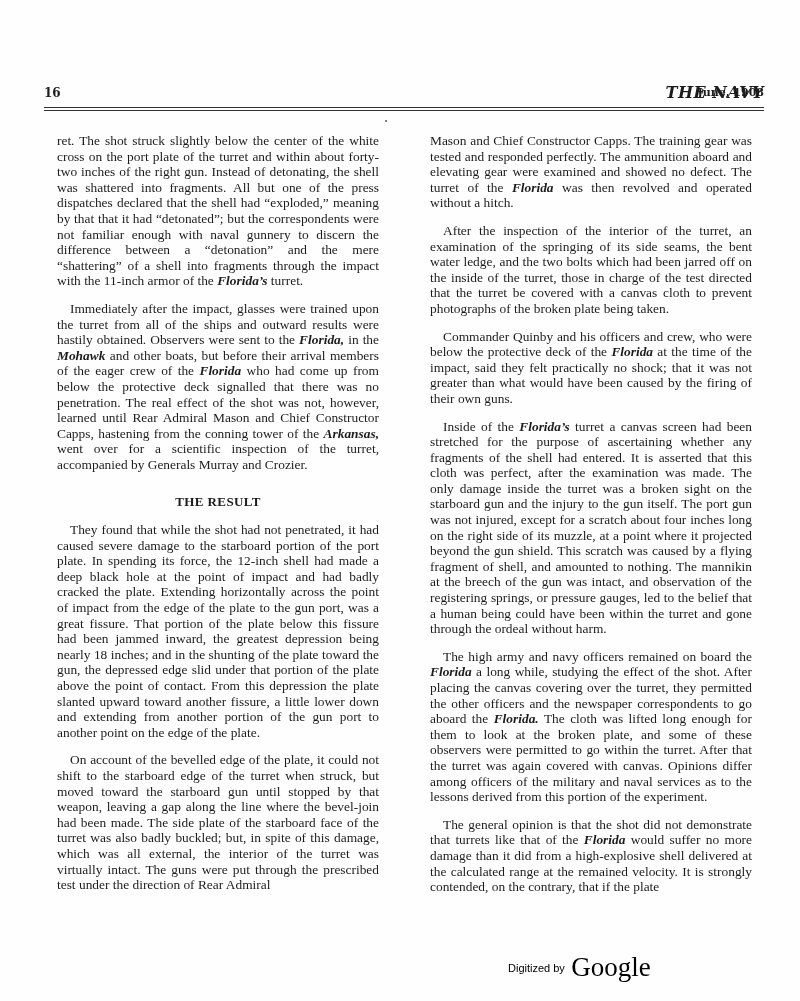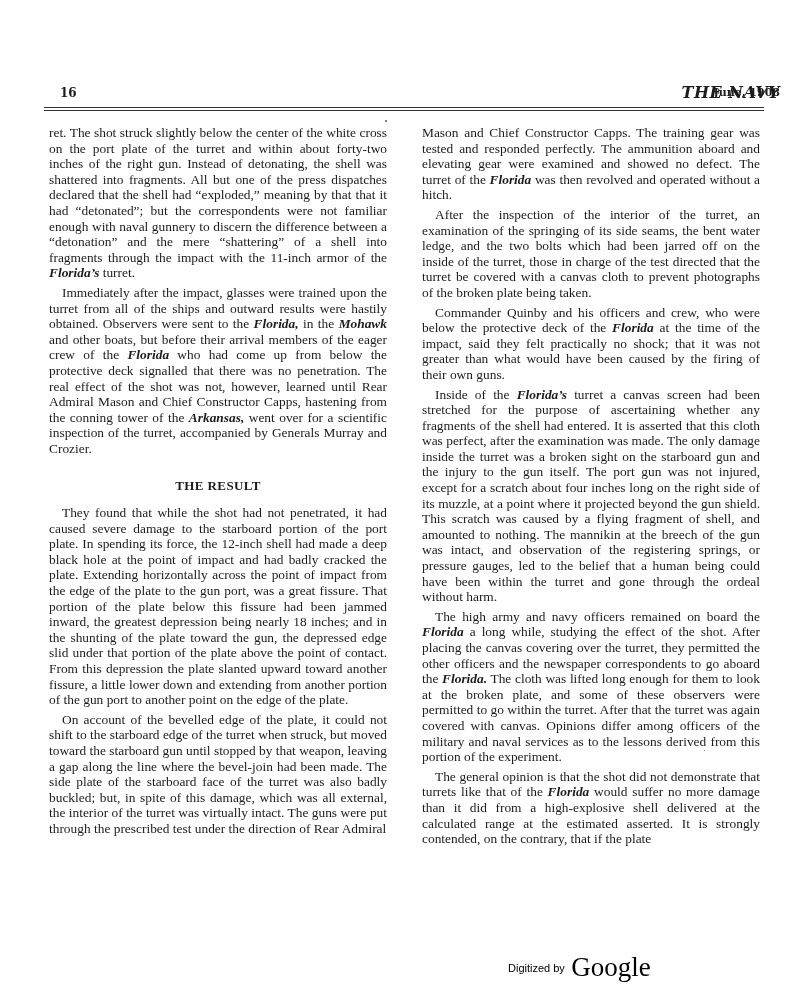--- a/index.html
+++ b/index.html
@@ -1,28 +1,28 @@
 <!DOCTYPE html>
 <html><head>
   <meta charset="utf-8">
   <style>
     html, body { margin: 0; padding: 0; background: #ffffff; }
     body { width: 800px; height: 1001px; position: relative; overflow: hidden; color: #1c1c1c; }
     .page { position: absolute; left: 0; top: 0; width: 800px; height: 1001px; background: #fefefe; }
-    .running-head { position: absolute; left: 60px; top: 83px; width: 720px; height: 22px; }
+    .running-head { position: absolute; left: 44px; top: 83px; width: 720px; height: 22px; }
     .page-num { position: absolute; left: 0; top: 3px; font-family: "DejaVu Serif", serif; font-weight: bold; font-size: 12px; }
     .journal-title { position: absolute; left: 0; right: 0; top: 0; text-align: right; font-family: "DejaVu Serif", serif; font-weight: bold; font-style: italic; font-size: 16px; letter-spacing: 0.5px; }
     .issue-date { position: absolute; right: 0; top: 3px; font-family: "DejaVu Serif", serif; font-weight: bold; font-size: 11px; }
     .rule { position: absolute; left: 44px; width: 720px; height: 1px; background: #333; }
     .rule.r1 { top: 107px; }
     .rule.r2 { top: 110px; }
     .col { position: absolute; top: 121px; width: 346px; font-family: "Liberation Serif", serif; font-size: 13.4px; line-height: 15.6px; text-align: justify; hyphens: manual; }
     .col.left { left: 45px; }
     .col.right { left: 418px; }
-    .col p { margin: 4px; text-indent: 13px; }
+    .col p { margin: 12px; text-indent: 13px; }
     .col p.noindent { text-indent: 0; }
     .col i { font-style: italic; font-weight: bold; }
     .section-head { text-align: center; font-family: "Liberation Serif", serif; font-size: 13px; font-weight: bold; letter-spacing: 0.4px; margin: 22px 0 11px 0; text-indent: 0 !important; }
     .watermark { position: absolute; left: 508px; top: 952px; color: #000000; font-family: "Liberation Sans", sans-serif; }
     .watermark .small { font-size: 11px; vertical-align: 4px; }
     .watermark .big { font-family: "Liberation Serif", serif; font-size: 27px; margin-left: 2px; }
     .speck { position: absolute; width: 2px; height: 2px; background: #555; border-radius: 1px; }
   </style>
 </head>
 <body>
@@ -44,21 +44,21 @@
     <p>They found that while the shot had not penetrated, it had caused severe damage to the starboard portion of the port plate. In spending its force, the 12-inch shell had made a deep black hole at the point of impact and had badly cracked the plate. Extending horizontally across the point of impact from the edge of the plate to the gun port, was a great fissure. That portion of the plate below this fissure had been jammed inward, the greatest depression being nearly 18 inches; and in the shunting of the plate toward the gun, the depressed edge slid under that portion of the plate above the point of contact. From this depression the plate slanted upward toward another fissure, a little lower down and extending from another portion of the gun port to another point on the edge of the plate.</p>
     <p>On account of the bevelled edge of the plate, it could not shift to the starboard edge of the turret when struck, but moved toward the starboard gun until stopped by that weapon, leaving a gap along the line where the bevel-join had been made. The side plate of the starboard face of the turret was also badly buckled; but, in spite of this damage, which was all external, the interior of the turret was virtually intact. The guns were put through the prescribed test under the direction of Rear Admiral</p>
   </div>
 
   <div class="col right">
     <p class="noindent"><span>Mason and Chief Constructor Capps. The training gear was tested and responded perfectly. The ammunition aboard and elevating gear were examined and showed no defect. The turret of the </span><i>Florida</i><span> was then revolved and operated without a hitch.</span></p>
     <p>After the inspection of the interior of the turret, an examination of the springing of its side seams, the bent water ledge, and the two bolts which had been jarred off on the inside of the turret, those in charge of the test directed that the turret be covered with a canvas cloth to prevent photographs of the broken plate being taken.</p>
     <p><span>Commander Quinby and his officers and crew, who were below the protective deck of the </span><i>Florida</i><span> at the time of the impact, said they felt practically no shock; that it was not greater than what would have been caused by the firing of their own guns.</span></p>
     <p><span>Inside of the </span><i>Florida’s</i><span> turret a canvas screen had been stretched for the purpose of ascertaining whether any fragments of the shell had entered. It is asserted that this cloth was perfect, after the examination was made. The only damage inside the turret was a broken sight on the starboard gun and the injury to the gun itself. The port gun was not injured, except for a scratch about four inches long on the right side of its muzzle, at a point where it projected beyond the gun shield. This scratch was caused by a flying fragment of shell, and amounted to nothing. The mannikin at the breech of the gun was intact, and observation of the registering springs, or pressure gauges, led to the belief that a human being could have been within the turret and gone through the ordeal without harm.</span></p>
     <p><span>The high army and navy officers remained on board the </span><i>Florida</i><span> a long while, studying the effect of the shot. After placing the canvas covering over the turret, they permitted the other officers and the newspaper correspondents to go aboard the </span><i>Florida.</i><span> The cloth was lifted long enough for them to look at the broken plate, and some of these observers were permitted to go within the turret. After that the turret was again covered with canvas. Opinions differ among officers of the military and naval services as to the lessons derived from this portion of the experiment.</span></p>
-    <p><span>The general opinion is that the shot did not demonstrate that turrets like that of the </span><i>Florida</i><span> would suffer no more damage than it did from a high-explosive shell delivered at the calculated range at the estimated asserted. It is strongly contended, on the contrary, that if the plate</span></p>
+    <p><span>The general opinion is that the shot did not demonstrate that turrets like that of the </span><i>Florida</i><span> would suffer no more damage than it did from a high-explosive shell delivered at the calculated range at the remained velocity. It is strongly contended, on the contrary, that if the plate</span></p>
   </div>
 
   <div class="speck" style="left:385px; top:120px;"></div>
   <div class="speck" style="left:704px; top:750px; width:1px; height:1px;"></div>
 
   <div class="watermark">
     <span class="small">Digitized by</span>
     <span class="big">Google</span>
   </div>
 </div>

